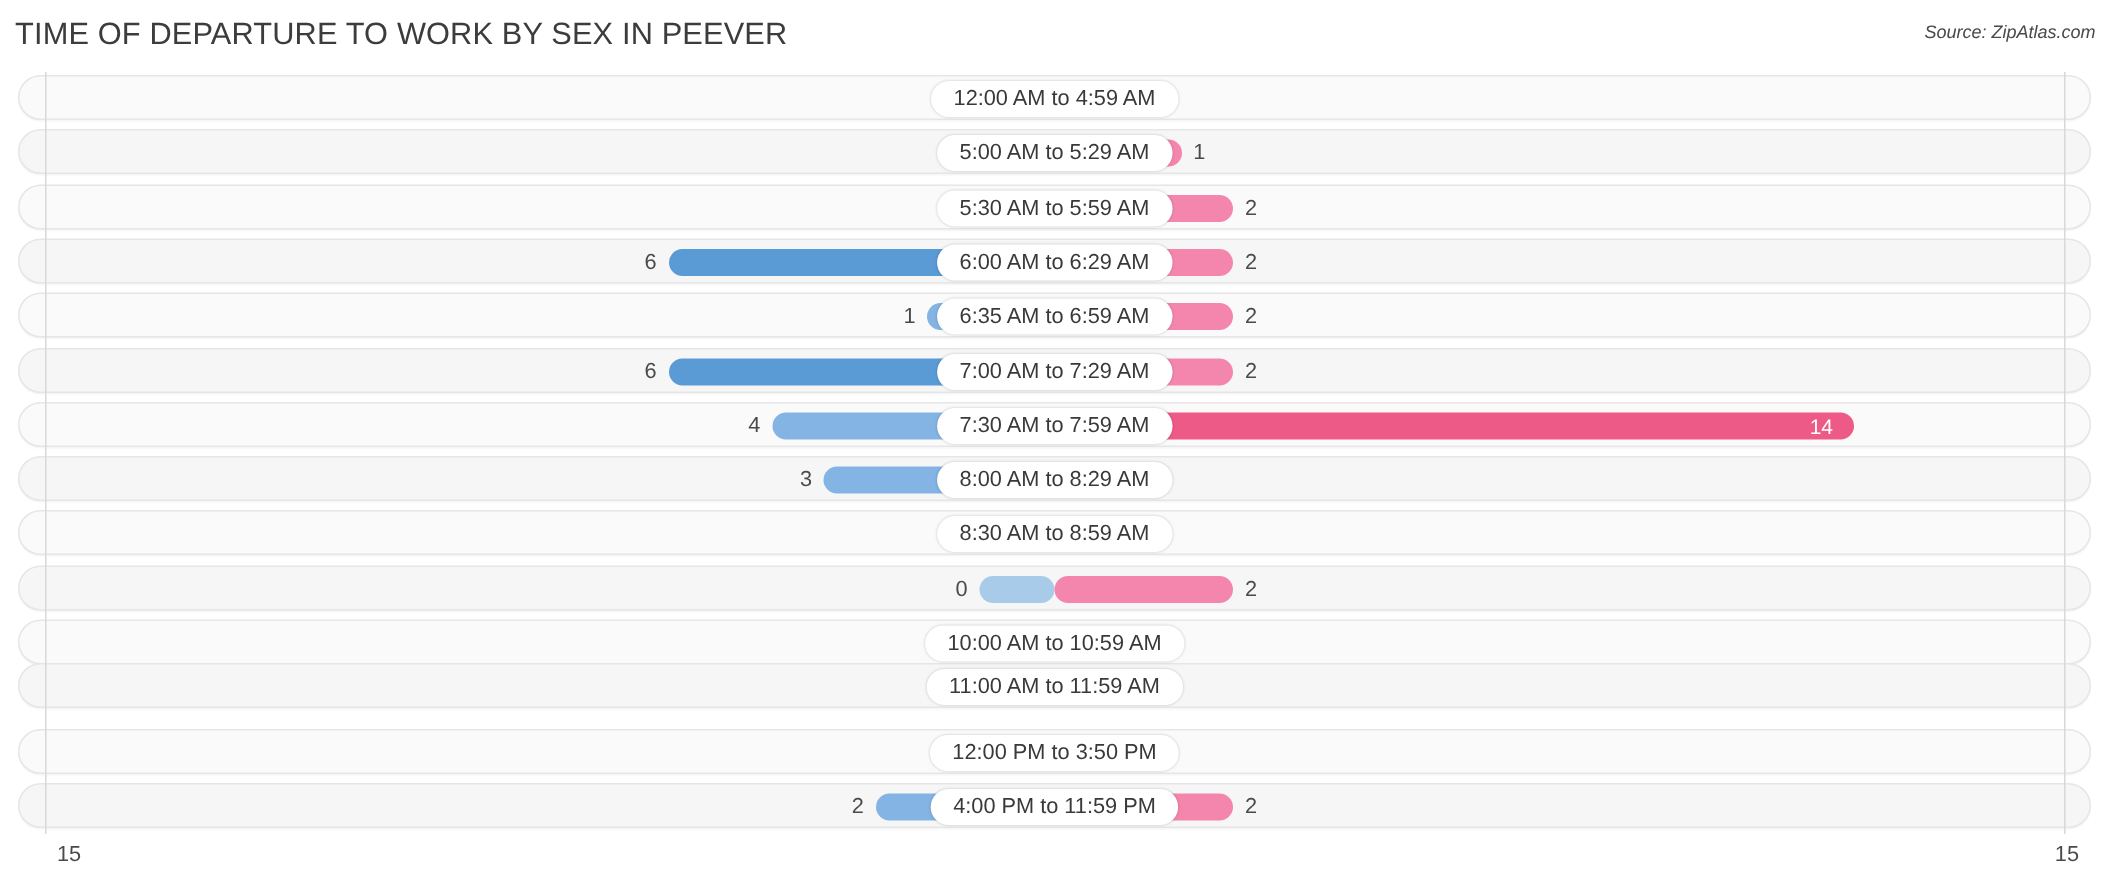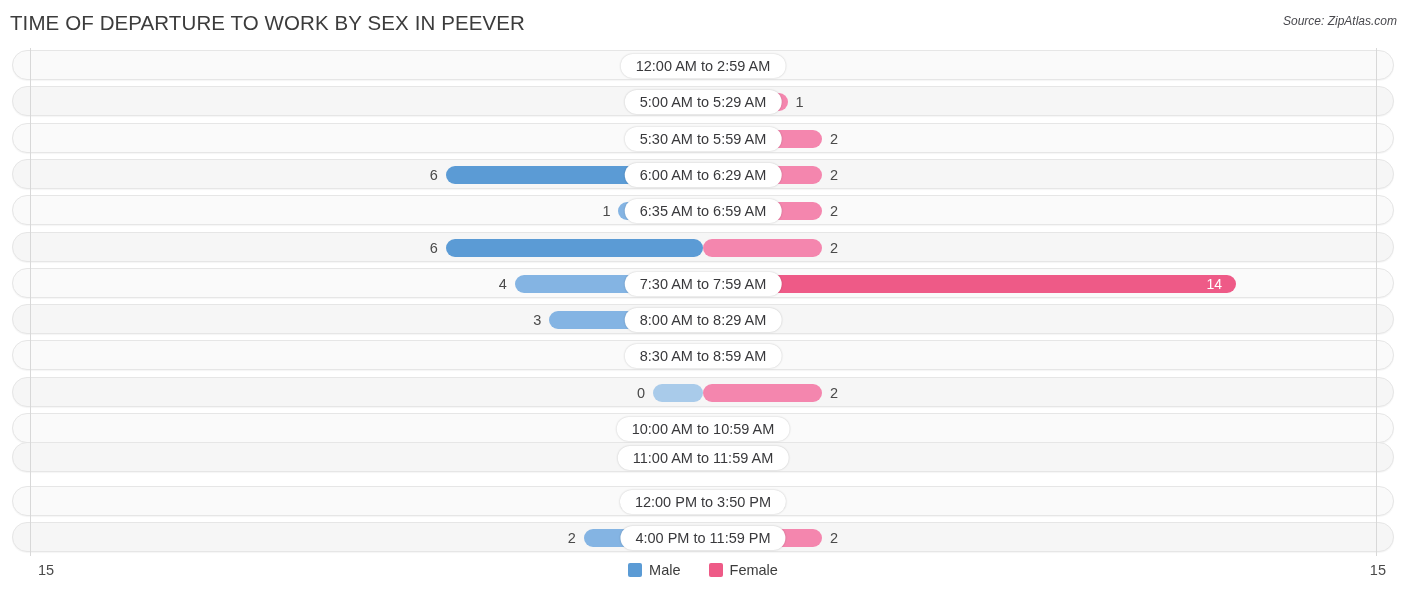--- a/index.html
+++ b/index.html
@@ -167,21 +167,21 @@
 </div>
 
 <div class="plot" id="plot">
   <div class="axis-line left"></div>
   <div class="axis-line right"></div>
 <div class="row" style="top: 2px;">
       <div class="bar male" style="width: 50px; background: rgb(169, 203, 234);"></div>
       <div class="bar female" style="width: 50px; background: rgb(249, 175, 202);"></div>
       <div class="val male" style="right: calc(50% + 58px);">0</div>
       <div class="val female" style="left: calc(50% + 58px);">0</div>
-      <div class="cat-pill">12:00 AM to 2:59 AM</div>
+      <div class="cat-pill">12:00 AM to 4:59 AM</div>
     </div>
     <div class="row" style="top: 38.3px;">
       <div class="bar male" style="width: 50px; background: rgb(169, 203, 234);"></div>
       <div class="bar female" style="width: 84.5333px; background: rgb(244, 134, 174);"></div>
       <div class="val male" style="right: calc(50% + 58px);">0</div>
       <div class="val female" style="left: calc(50% + 92.5333px);">1</div>
       <div class="cat-pill">5:00 AM to 5:29 AM</div>
     </div>
     <div class="row" style="top: 74.6px;">
       <div class="bar male" style="width: 50px; background: rgb(169, 203, 234);"></div>
@@ -202,20 +202,21 @@
       <div class="bar female" style="width: 119.067px; background: rgb(244, 134, 174);"></div>
       <div class="val male" style="right: calc(50% + 92.5333px);">1</div>
       <div class="val female" style="left: calc(50% + 127.067px);">2</div>
       <div class="cat-pill">6:35 AM to 6:59 AM</div>
     </div>
     <div class="row" style="top: 183.5px;">
       <div class="bar male" style="width: 257.2px; background: rgb(91, 155, 213);"></div>
       <div class="bar female" style="width: 119.067px; background: rgb(244, 134, 174);"></div>
       <div class="val male" style="right: calc(50% + 265.2px);">6</div>
       <div class="val female" style="left: calc(50% + 127.067px);">2</div>
+      <div class="cat-pill">7:00 AM to 7:29 AM</div>
     </div>
     <div class="row" style="top: 219.8px;">
       <div class="bar male" style="width: 188.133px; background: rgb(132, 180, 227);"></div>
       <div class="bar female" style="width: 533.467px; background: rgb(238, 90, 135);"></div>
       <div class="val male" style="right: calc(50% + 196.133px);">4</div>
       <div class="val female inside" style="left: calc(50% + 503.467px);">14</div>
       <div class="cat-pill">7:30 AM to 7:59 AM</div>
     </div>
     <div class="row" style="top: 256.1px;">
       <div class="bar male" style="width: 153.6px; background: rgb(132, 180, 227);"></div>
@@ -263,14 +264,13 @@
       <div class="bar female" style="width: 119.067px; background: rgb(244, 134, 174);"></div>
       <div class="val male" style="right: calc(50% + 127.067px);">2</div>
       <div class="val female" style="left: calc(50% + 127.067px);">2</div>
       <div class="cat-pill">4:00 PM to 11:59 PM</div>
     </div>
   </div>
 
 <div class="footer">
   <div class="tick left">15</div>
   <div class="tick right">15</div>
-  <div class="legend" id="legend"><span class="legend-item"><span class="swatch" style="background: rgb(91, 155, 213);"></span><span>Male</span></span><span class="legend-item"><span class="swatch" style="background: rgb(238, 90, 135);"></span><span>Female</span></span></div>
 </div>
 
 </body></html>

